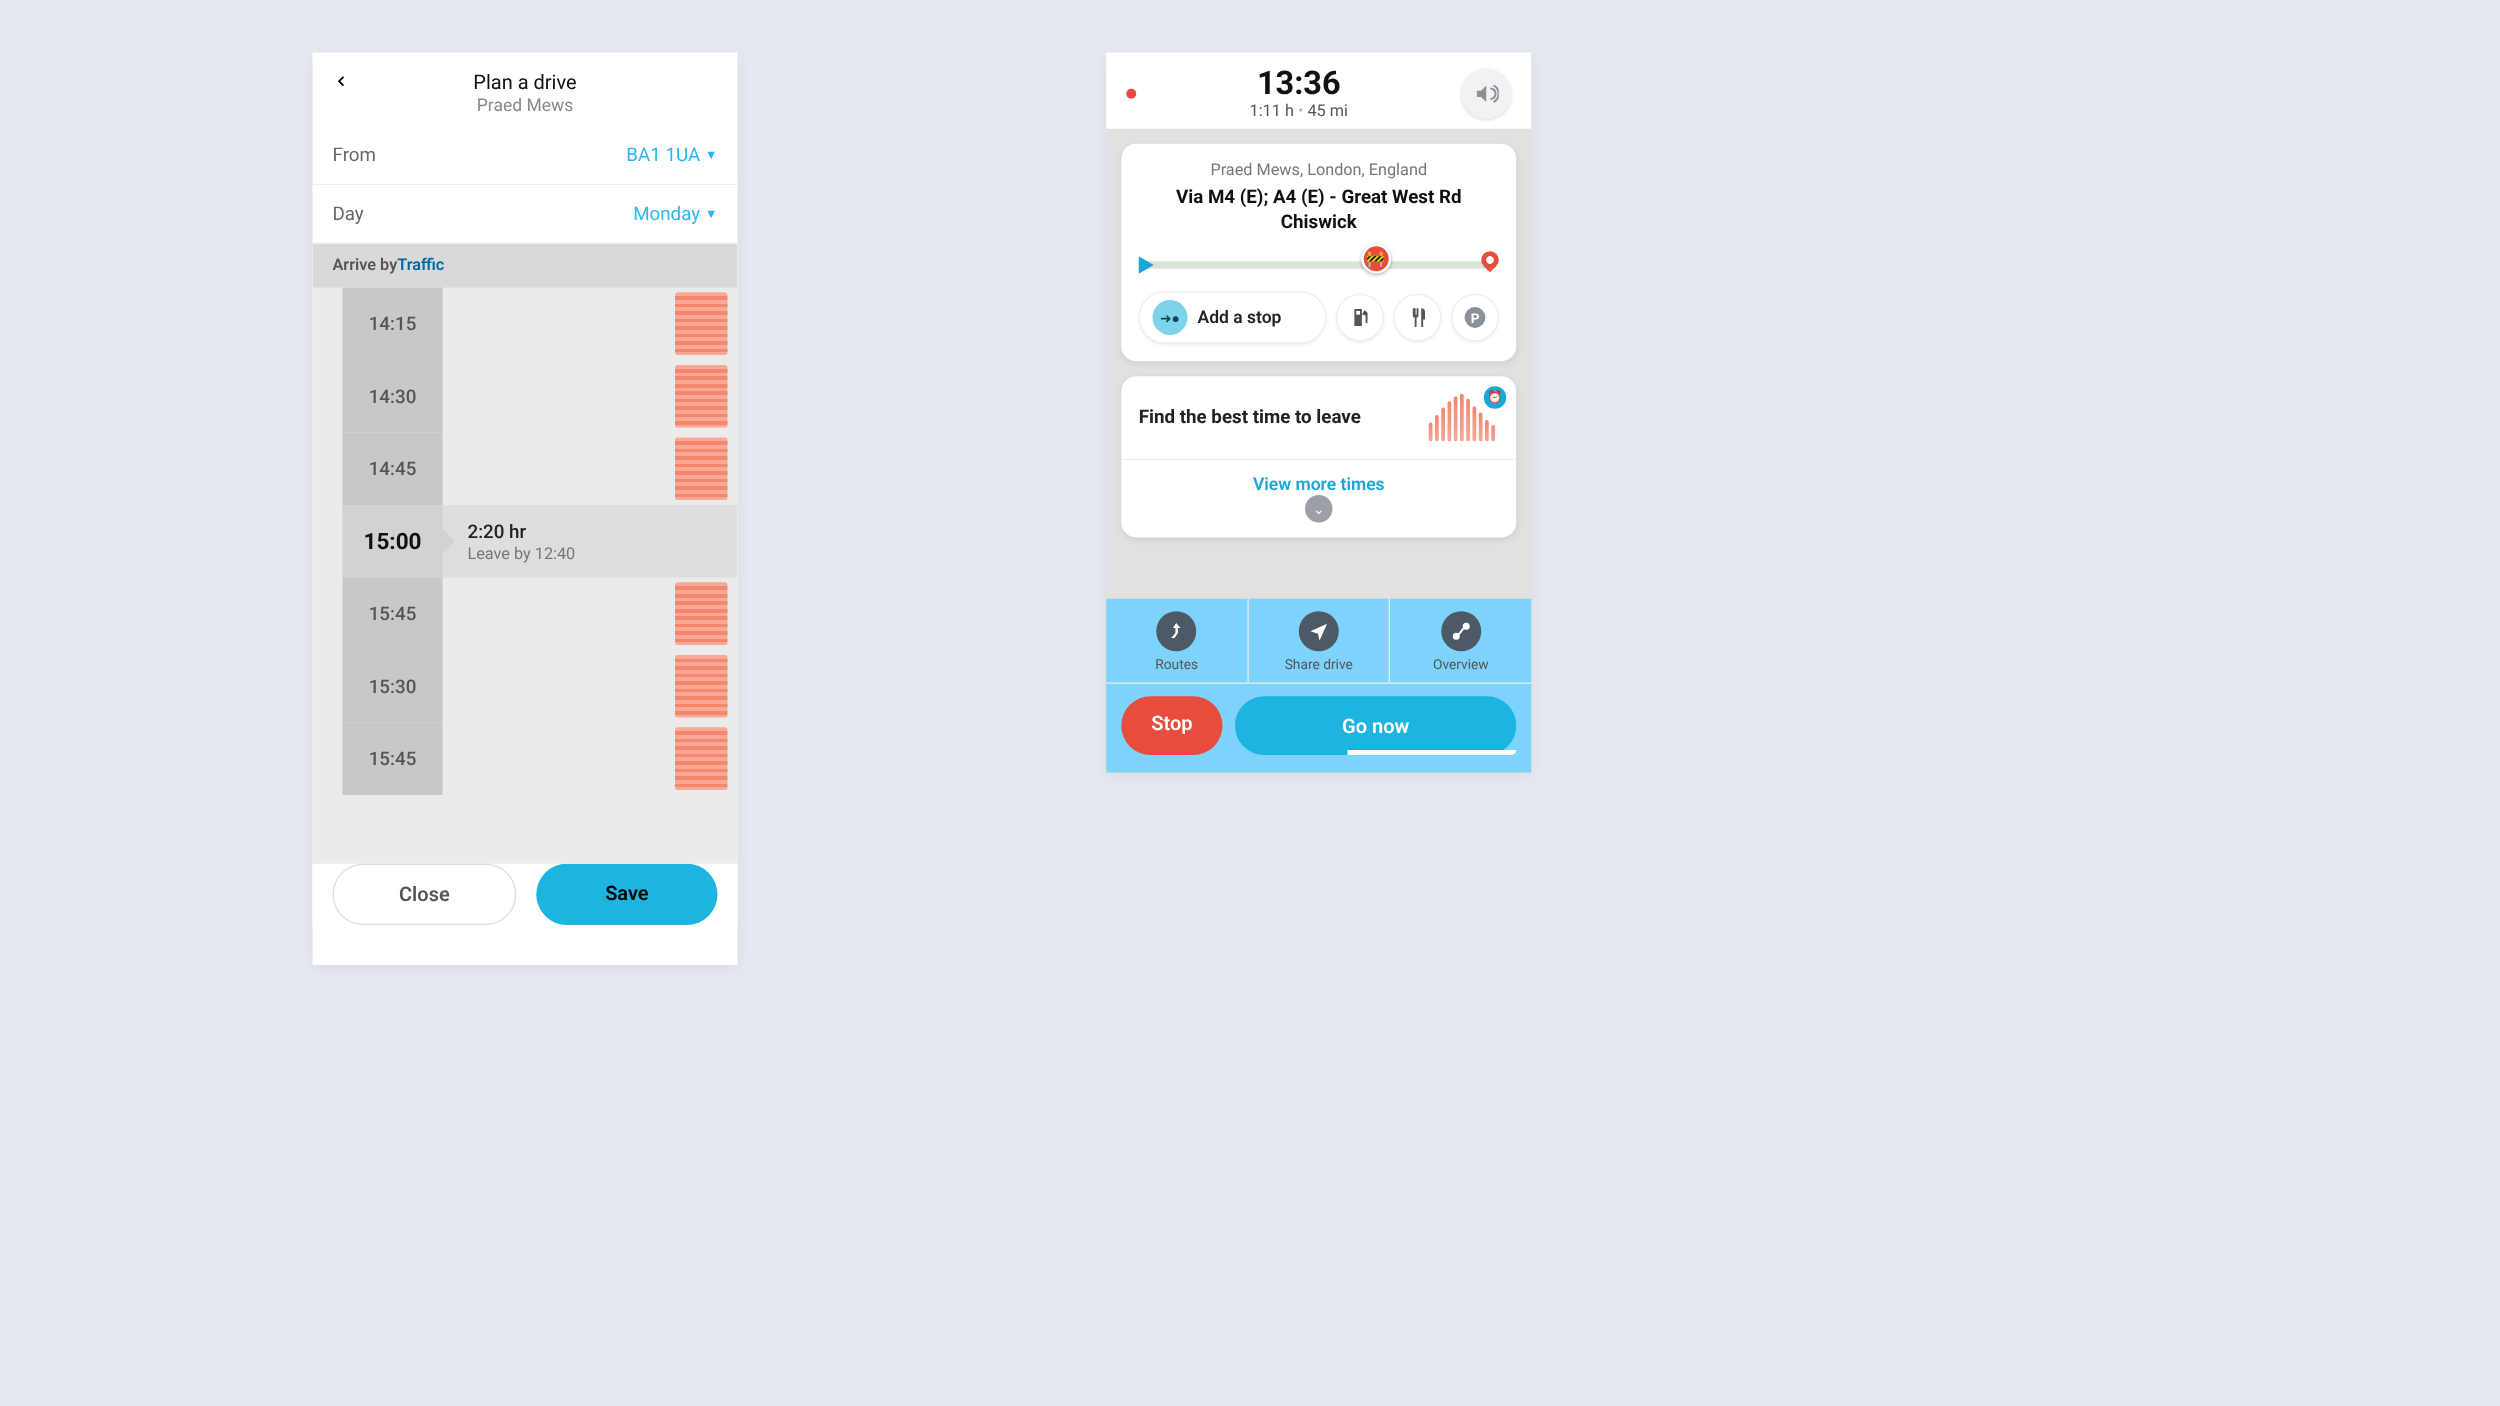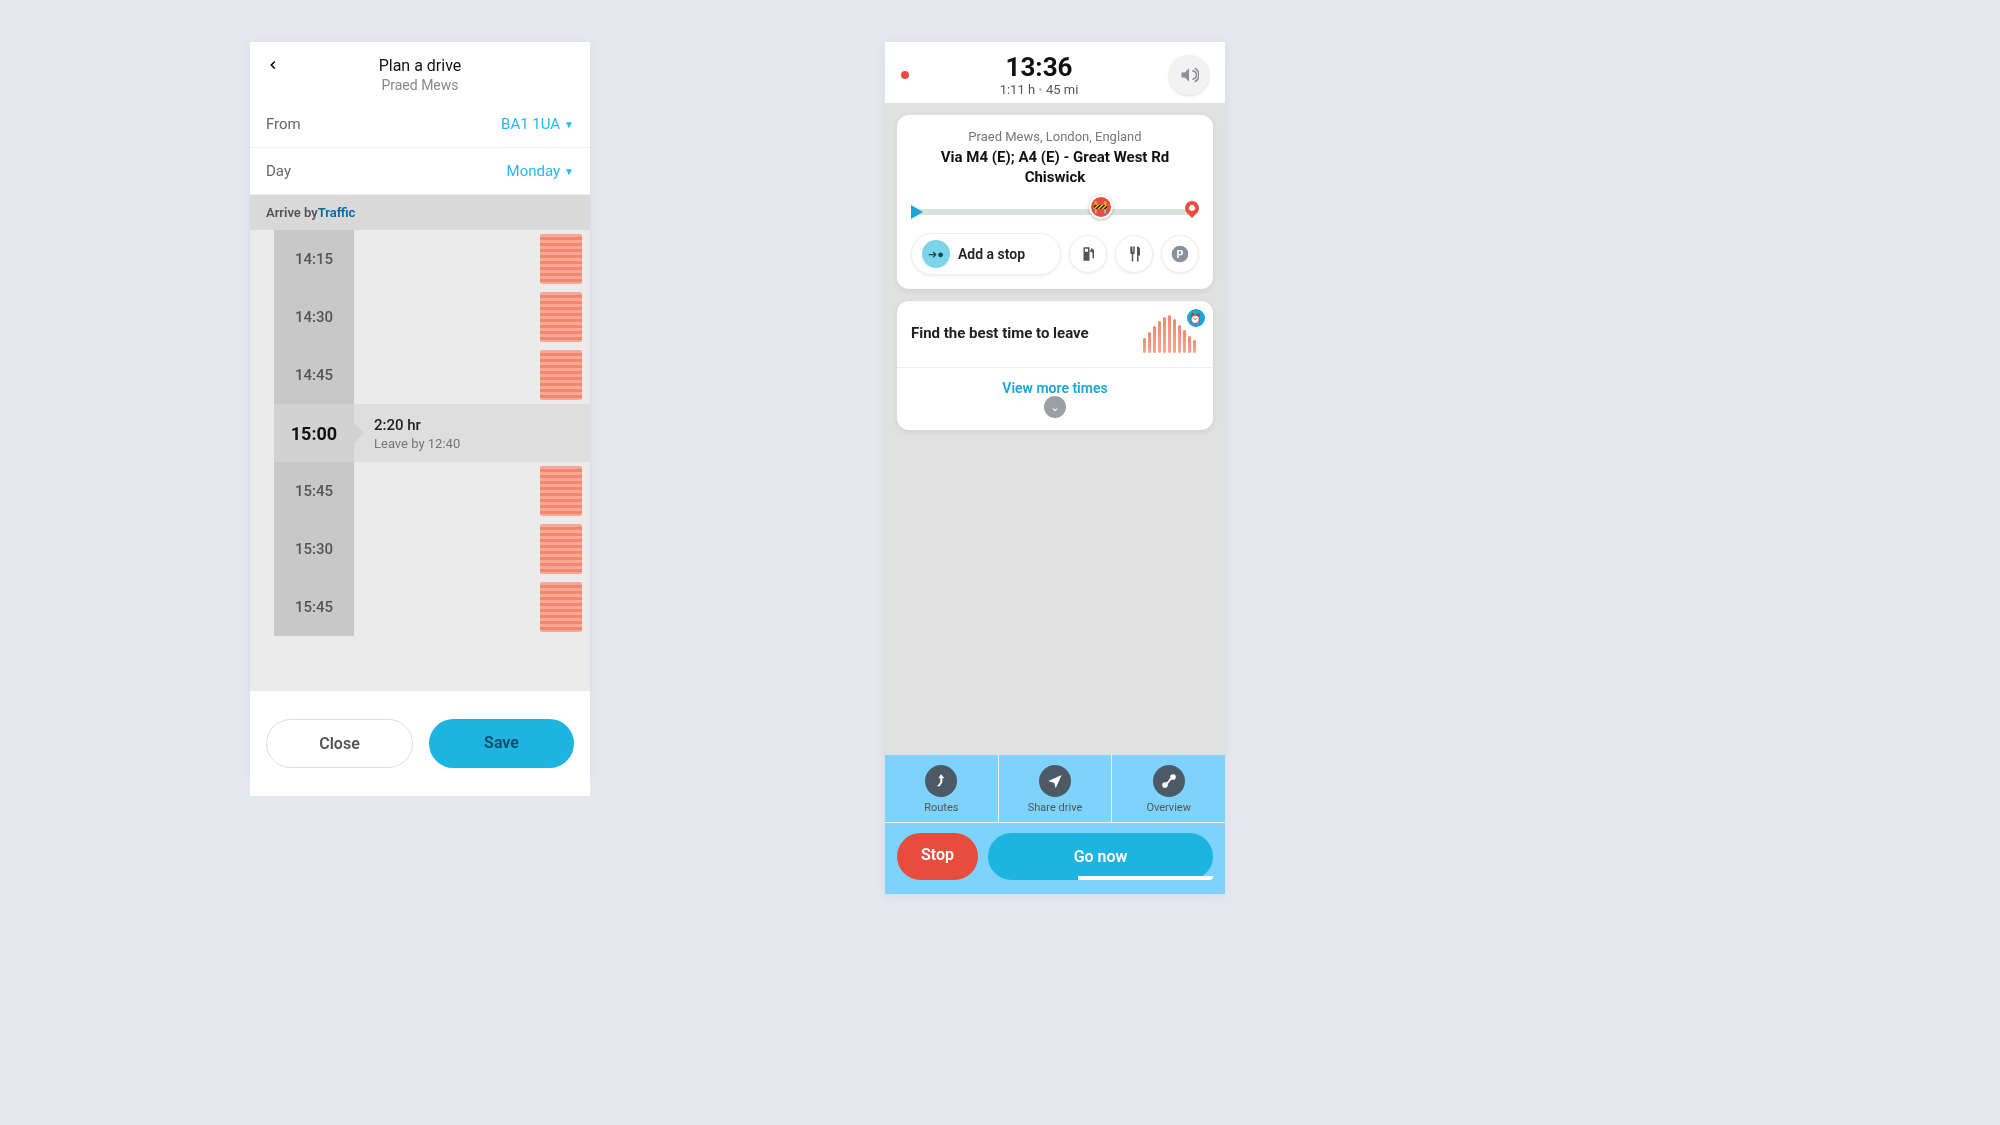--- a/index.html
+++ b/index.html
@@ -9,21 +9,21 @@
     height: 1125px;
     position: relative;
   }
   .phone {
     position: absolute;
     width: 340px;
     background: #fff;
     box-shadow: 0 2px 12px rgba(0,0,0,0.06);
   }
   .phone-left { left: 250px; top: 42px; height: 730px; }
-  .phone-right { left: 885px; top: 42px; height: 852px; background: #e1e1e1; }
+  .phone-right { left: 885px; top: 42px; height: 576px; background: #e1e1e1; }
 
   
   .plan-header { padding: 14px 16px 8px; position: relative; text-align: center; }
   .back-arrow { position: absolute; left: 16px; top: 16px; font-size: 20px; color: #000; cursor: pointer; }
   .plan-title { font-size: 16px; font-weight: 400; color: #111; }
   .plan-subtitle { font-size: 14px; color: #888; margin-top: 2px; }
   .field-row { display: flex; justify-content: space-between; align-items: center; padding: 14px 16px; border-bottom: 1px solid #eee; }
   .field-label { font-size: 15px; color: #666; }
   .field-value { font-size: 15px; color: #29b6f6; display: flex; align-items: center; gap: 4px; cursor: pointer; }
   .field-value .caret { font-size: 10px; }
@@ -34,24 +34,24 @@
   .time-rows { position: relative; }
   .time-row { display: flex; align-items: center; height: 58px; position: relative; }
   .time-cell { width: 80px; text-align: center; font-size: 15px; color: #555; font-weight: 500; background: #c8c8c8; height: 100%; display: flex; align-items: center; justify-content: center; }
   .time-row.selected .time-cell { font-size: 18px; font-weight: 700; color: #111; background: #d2d2d2; position: relative; }
   .time-row.selected .time-cell::after { content: ""; position: absolute; right: -10px; top: 50%; transform: translateY(-50%); border-left: 10px solid #d2d2d2; border-top: 10px solid transparent; border-bottom: 10px solid transparent; }
   .time-row.selected { background: #dedede; }
   .detail-cell { flex: 1; padding-left: 20px; }
   .detail-duration { font-size: 15px; color: #222; font-weight: 500; }
   .detail-leave { font-size: 13px; color: #777; margin-top: 2px; }
   .traffic-bar { position: absolute; right: 8px; top: 4px; bottom: 4px; width: 42px; background: repeating-linear-gradient(to bottom, #f7a896 0, #f7a896 3px, #f3876e 3px, #f3876e 6px); border-radius: 2px; }
-  .bottom-buttons { display: flex; gap: 16px; padding: 28px 16px; background: #fff; }
+  .bottom-buttons { display: flex; gap: 16px; padding: 0 16px; background: #fff; }
   .btn { flex: 1; padding: 14px 0; border-radius: 30px; text-align: center; font-size: 16px; font-weight: 600; cursor: pointer; }
   .btn-close { background: #fff; color: #555; border: 1px solid #ddd; }
-  .btn-save { background: #1db4e0; color: #0c4a6e; border: none; }
+  .btn-save { background: #1db4e0; color: #000000; border: none; }
 
   
   .nav-top { background: #fff; padding: 10px 16px 6px; display: flex; align-items: center; justify-content: space-between; position: relative; }
   .rec-dot { width: 8px; height: 8px; background: #e74c3c; border-radius: 50%; }
   .nav-time-block { text-align: center; flex: 1; }
   .nav-time { font-size: 26px; font-weight: 700; color: #111; }
   .nav-sub { font-size: 13px; color: #555; margin-top: 0px; }
   .sound-btn { width: 40px; height: 40px; border-radius: 50%; background: #f2f2f2; display: flex; align-items: center; justify-content: center; box-shadow: 0 1px 3px rgba(0,0,0,0.15); cursor: pointer; }
   .card { background: #fff; margin: 12px; border-radius: 12px; box-shadow: 0 2px 6px rgba(0,0,0,0.08); padding: 14px; }
   .route-dest { font-size: 13px; color: #777; text-align: center; }

